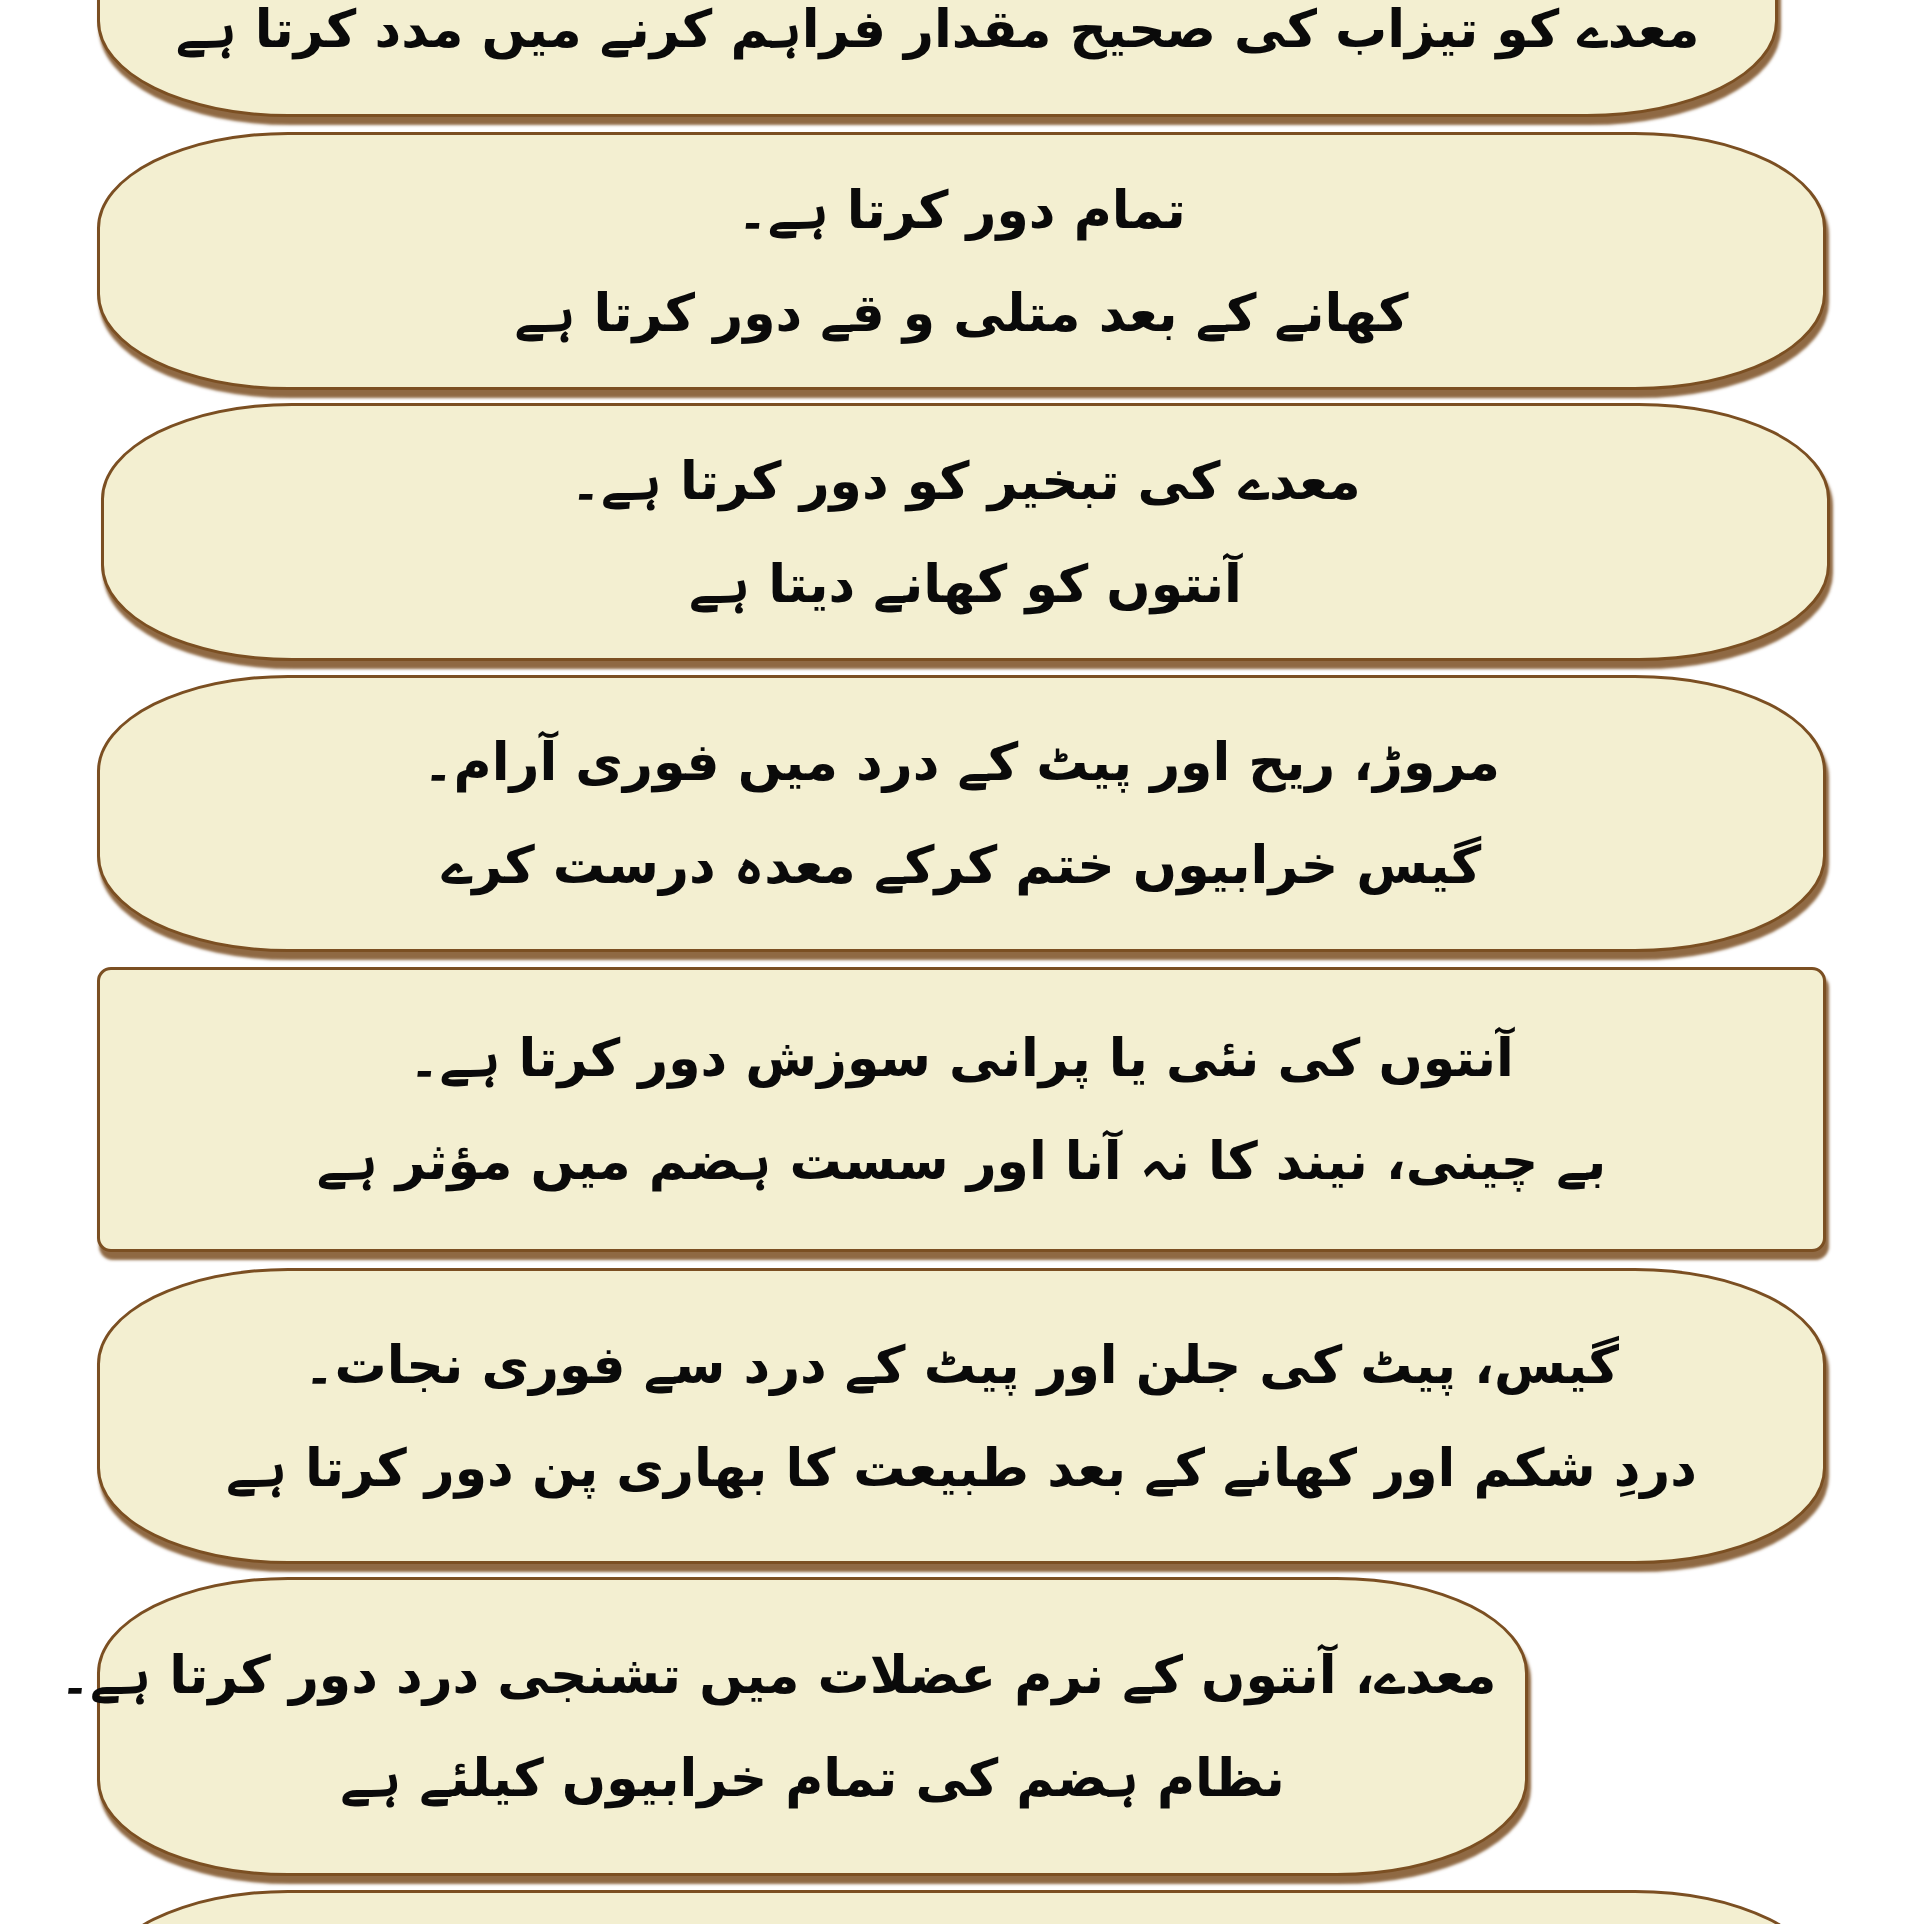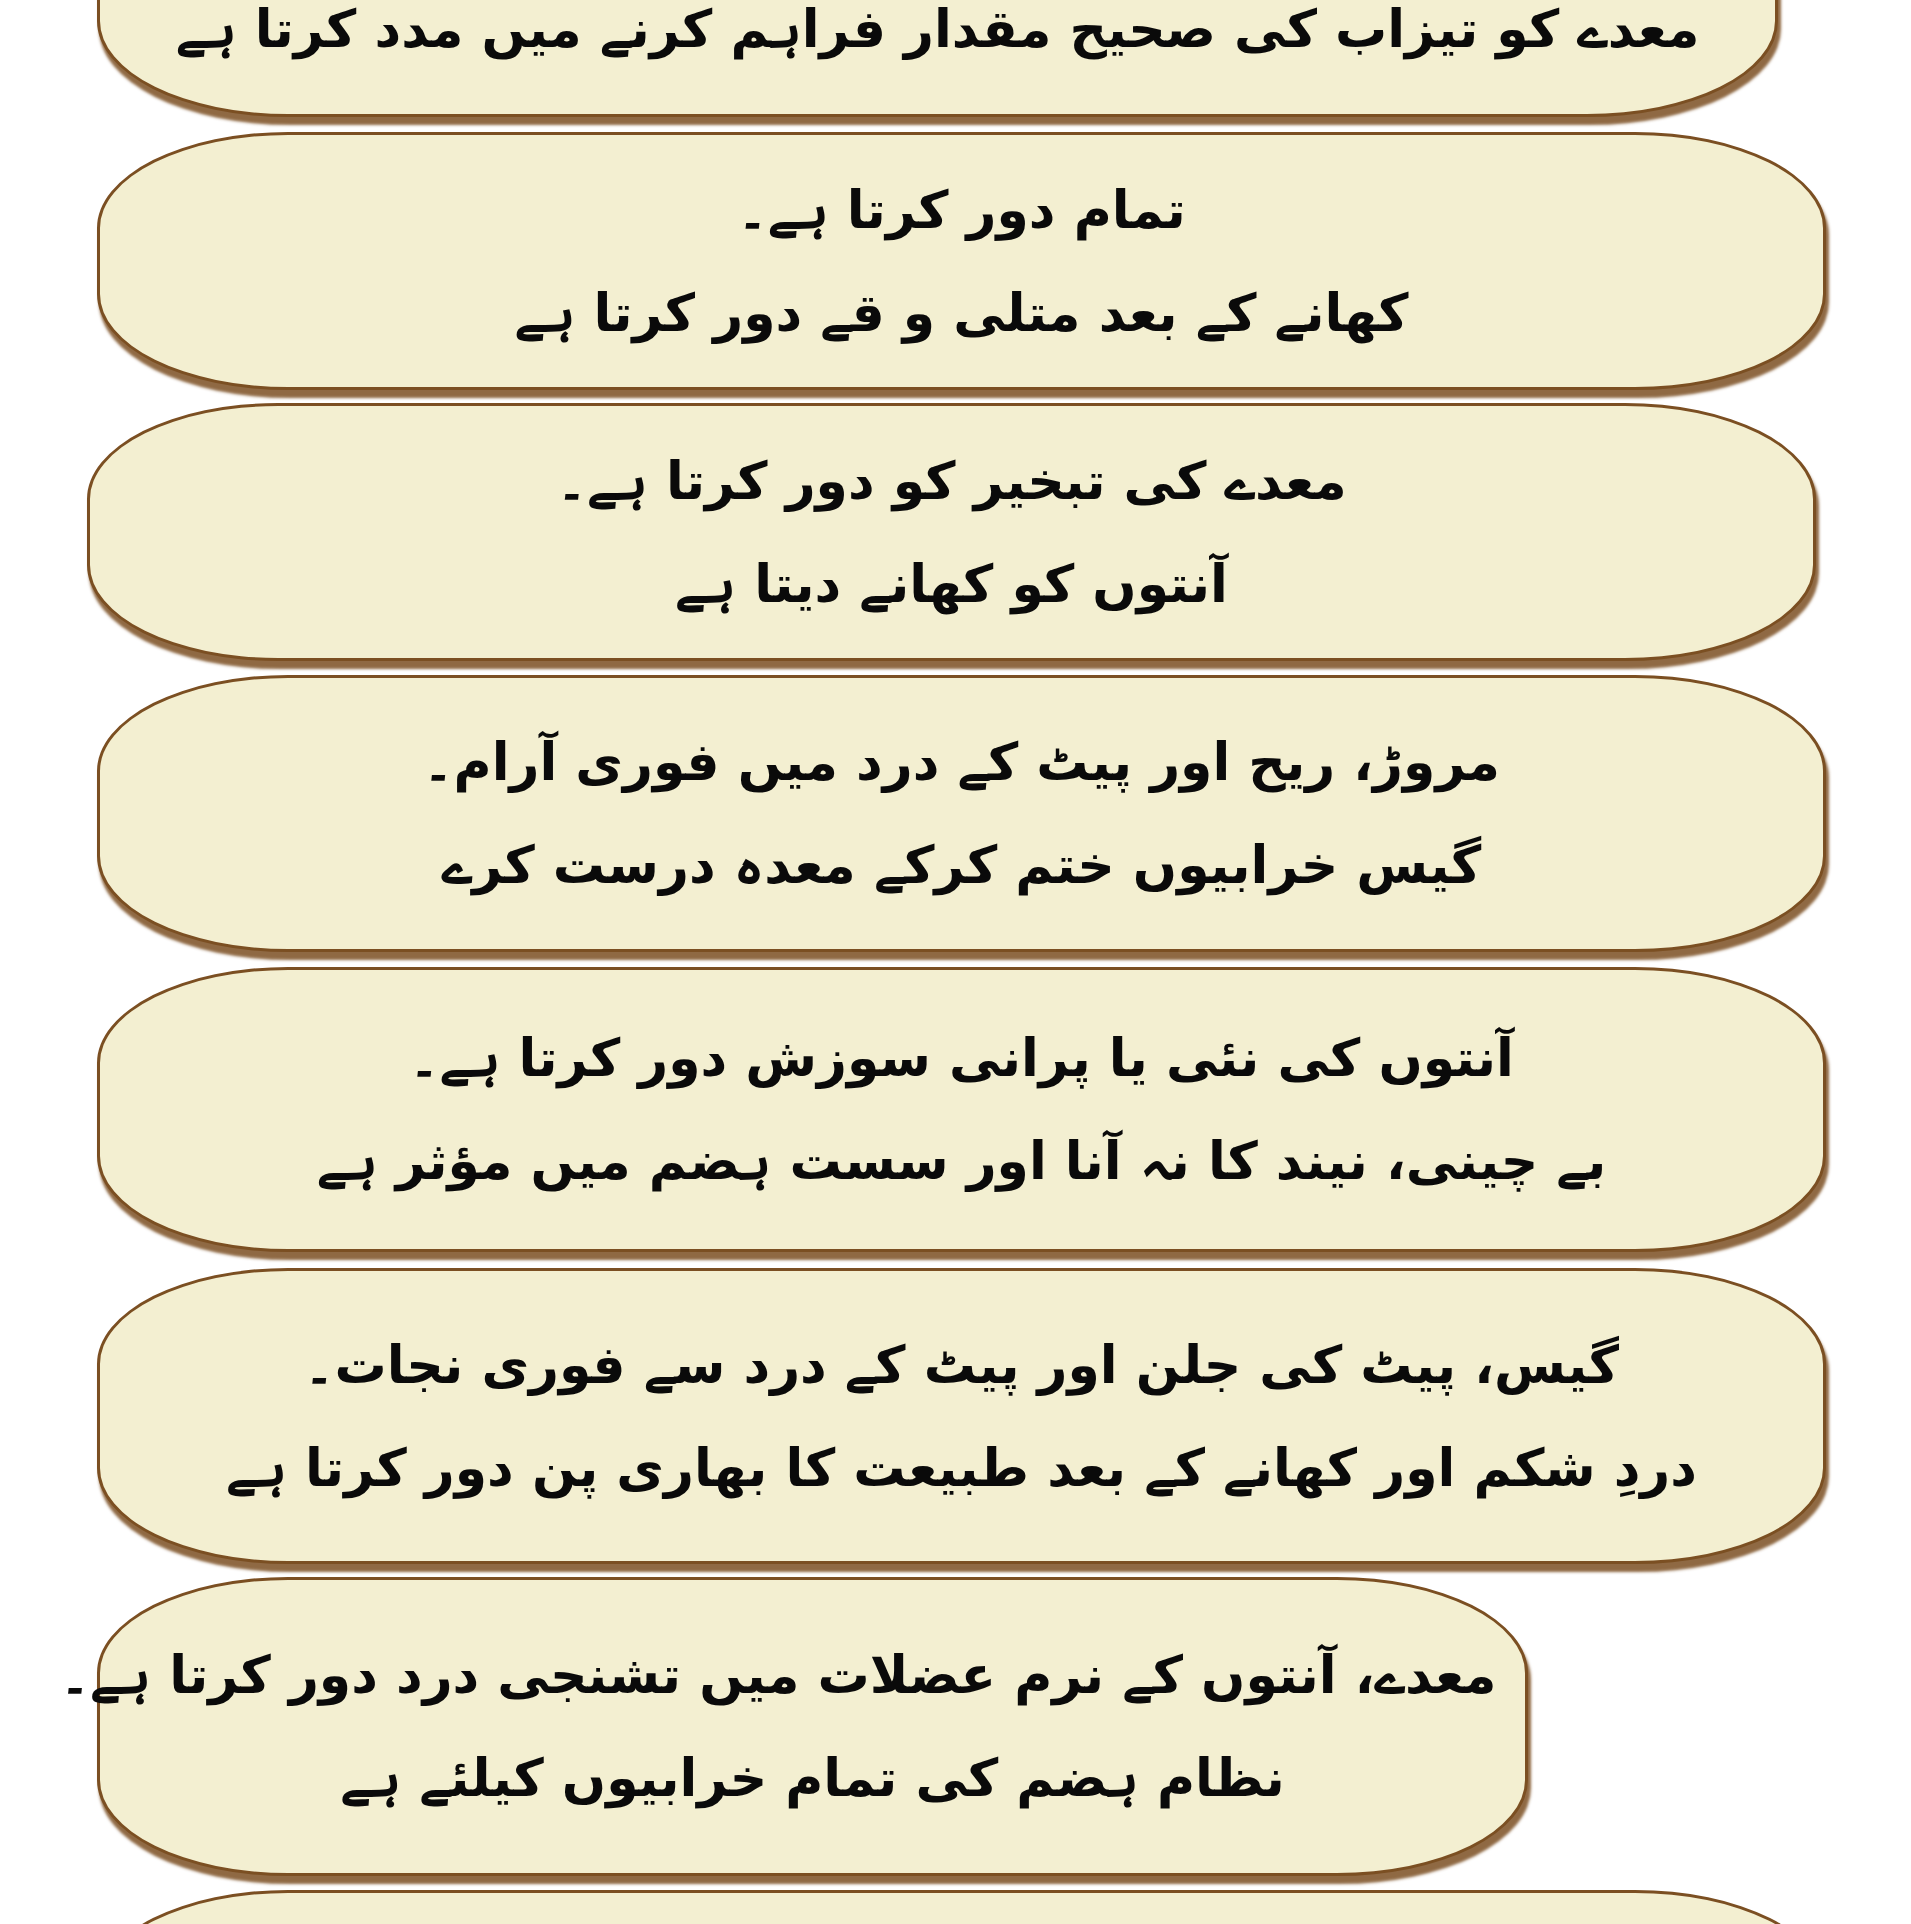--- a/index.html
+++ b/index.html
@@ -48,29 +48,29 @@
 <body>
 
 <div class="page" id="page">
     <div class="box clip-top" style="top: -143px; left: 97px; width: 1681px; height: 260px;">
       <div class="line">معدے کو تیزاب کی صحیح مقدار فراہم کرنے میں مدد کرتا ہے</div>
     </div>
     <div class="box" style="top: 132px; left: 97px; width: 1729px; height: 258px;">
       <div class="line">تمام دور کرتا ہے۔</div>
       <div class="line">کھانے کے بعد متلی و قے دور کرتا ہے</div>
     </div>
-    <div class="box" style="top: 403px; left: 87px; width: 1729px; height: 258px;">
+    <div class="box" style="top: 403px; left: 101px; width: 1729px; height: 258px;">
       <div class="line">معدے کی تبخیر کو دور کرتا ہے۔</div>
       <div class="line">آنتوں کو کھانے دیتا ہے</div>
     </div>
     <div class="box" style="top: 675px; left: 97px; width: 1729px; height: 277px;">
       <div class="line">مروڑ، ریح اور پیٹ کے درد میں فوری آرام۔</div>
       <div class="line">گیس خرابیوں ختم کرکے معدہ درست کرے</div>
     </div>
-    <div class="box" style="top: 967px; left: 97px; width: 1729px; height: 285px;">
+    <div class="box" style="top: 967px; left: 97px; width: 1729px; height: 285px; border-radius: 14px;">
       <div class="line">آنتوں کی نئی یا پرانی سوزش دور کرتا ہے۔</div>
       <div class="line">بے چینی، نیند کا نہ آنا اور سست ہضم میں مؤثر ہے</div>
     </div>
     <div class="box" style="top: 1268px; left: 97px; width: 1729px; height: 296px;">
       <div class="line">گیس، پیٹ کی جلن اور پیٹ کے درد سے فوری نجات۔</div>
       <div class="line">دردِ شکم اور کھانے کے بعد طبیعت کا بھاری پن دور کرتا ہے</div>
     </div>
     <div class="box" style="top: 1577px; left: 97px; width: 1431px; height: 299px;">
       <div class="line">معدے، آنتوں کے نرم عضلات میں تشنجی درد دور کرتا ہے۔</div>
       <div class="line">نظام ہضم کی تمام خرابیوں کیلئے ہے</div>

